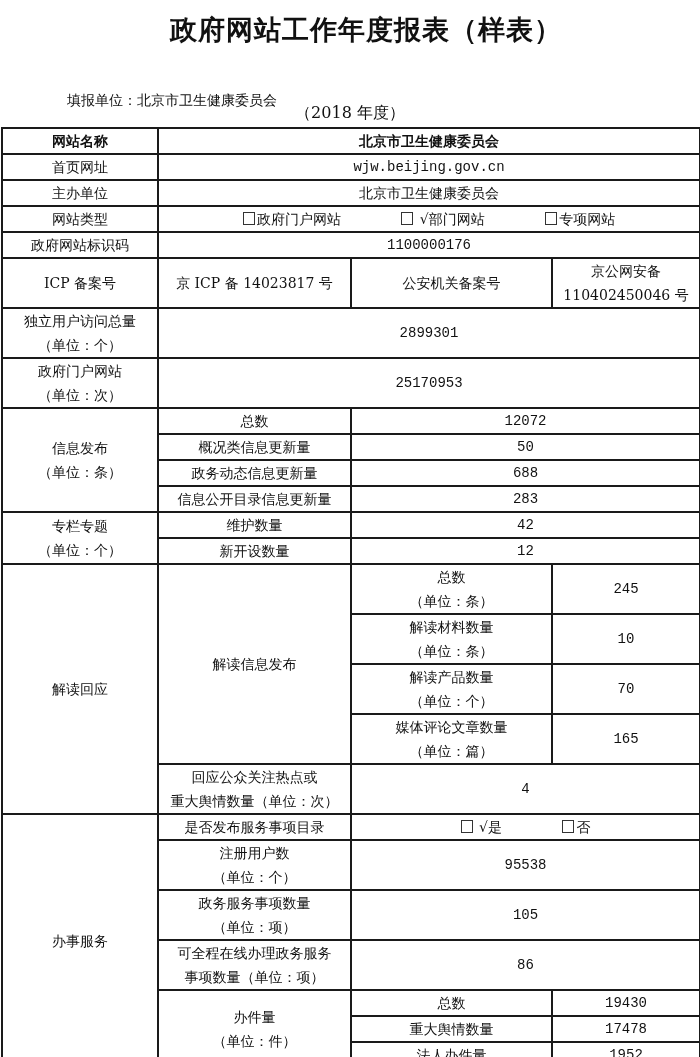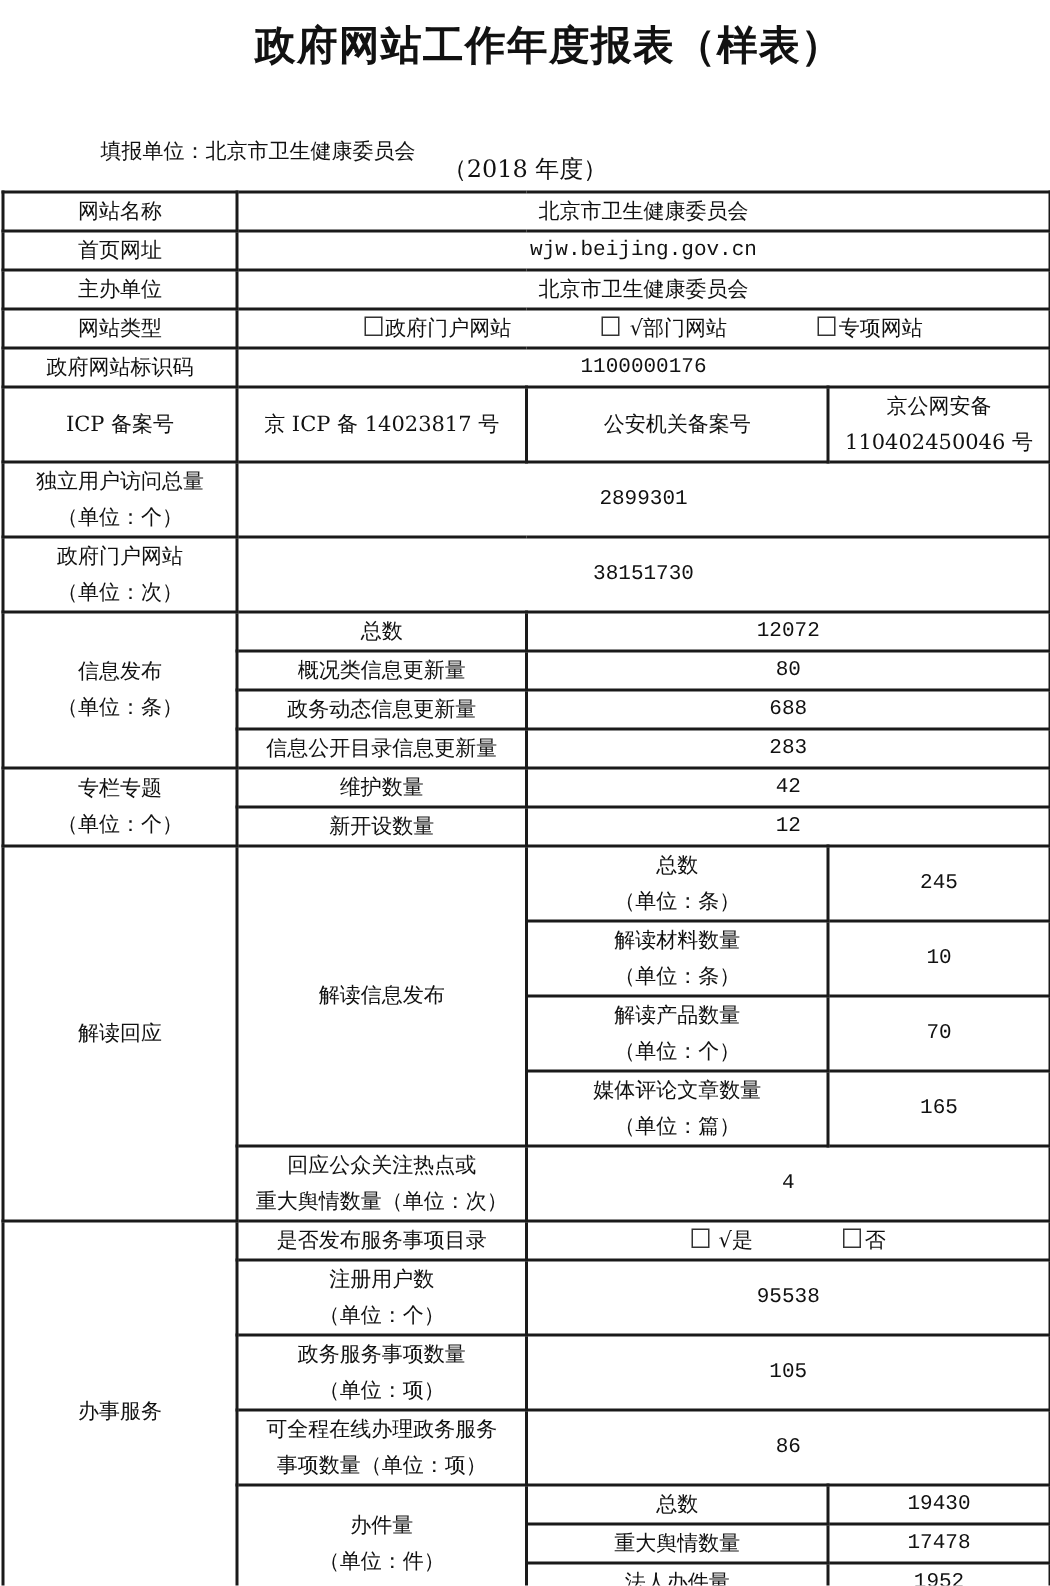--- a/index.html
+++ b/index.html
@@ -12,21 +12,21 @@
               font-size: 16px; margin-top: 48px; }
   .filler { position: absolute; top: 92px; left: 67px; font-size: 14px; }
   table.report { position: absolute; top: 127px; left: 1px; width: 698px;
                  border-collapse: collapse; table-layout: fixed; font-size: 14px; }
   table.report td { border: 2px solid #1a1a1a; text-align: center; vertical-align: middle;
                     padding: 0 2px; line-height: 24px; }
   .num { font-family: Liberation Mono, monospace; font-size: 14px; }
   .opt { display: inline-block; margin: 0 28px; }
   .box { display: inline-block; width: 10px; height: 11px; border: 1px solid #333;
          vertical-align: -1px; margin-right: 2px; }
-  .r1 { height: 22px; } 
+  .r1 { height: 22px; font-weight: bold; } 
 </style>
 </head>
 <body>
 
 <div class="title">政府网站工作年度报表（样表）</div>
 <div class="subtitle">（2018 年度）</div>
 <div class="filler">填报单位：北京市卫生健康委员会</div>
 
 <table class="report">
   <colgroup>
@@ -75,34 +75,34 @@
           <div>独立用户访问总量</div>
           <div>（单位：个）</div>
         </td>
     <td colspan="3" class="num">2899301</td>
   </tr>
   <tr style="height:48px">
     <td>
           <div>政府门户网站</div>
           <div>（单位：次）</div>
         </td>
-    <td colspan="3" class="num">38151730</td>
+    <td colspan="3" class="num">25170953</td>
   </tr>
 
   <tr style="height:24px">
     <td rowspan="4">
           <div>信息发布</div>
           <div>（单位：条）</div>
         </td>
     <td>总数</td>
     <td colspan="2" class="num">12072</td>
   </tr>
   <tr style="height:24px">
     <td>概况类信息更新量</td>
-    <td colspan="2" class="num">80</td>
+    <td colspan="2" class="num">50</td>
   </tr>
   <tr style="height:24px">
     <td>政务动态信息更新量</td>
     <td colspan="2" class="num">688</td>
   </tr>
   <tr style="height:24px">
     <td>信息公开目录信息更新量</td>
     <td colspan="2" class="num">283</td>
   </tr>
 

